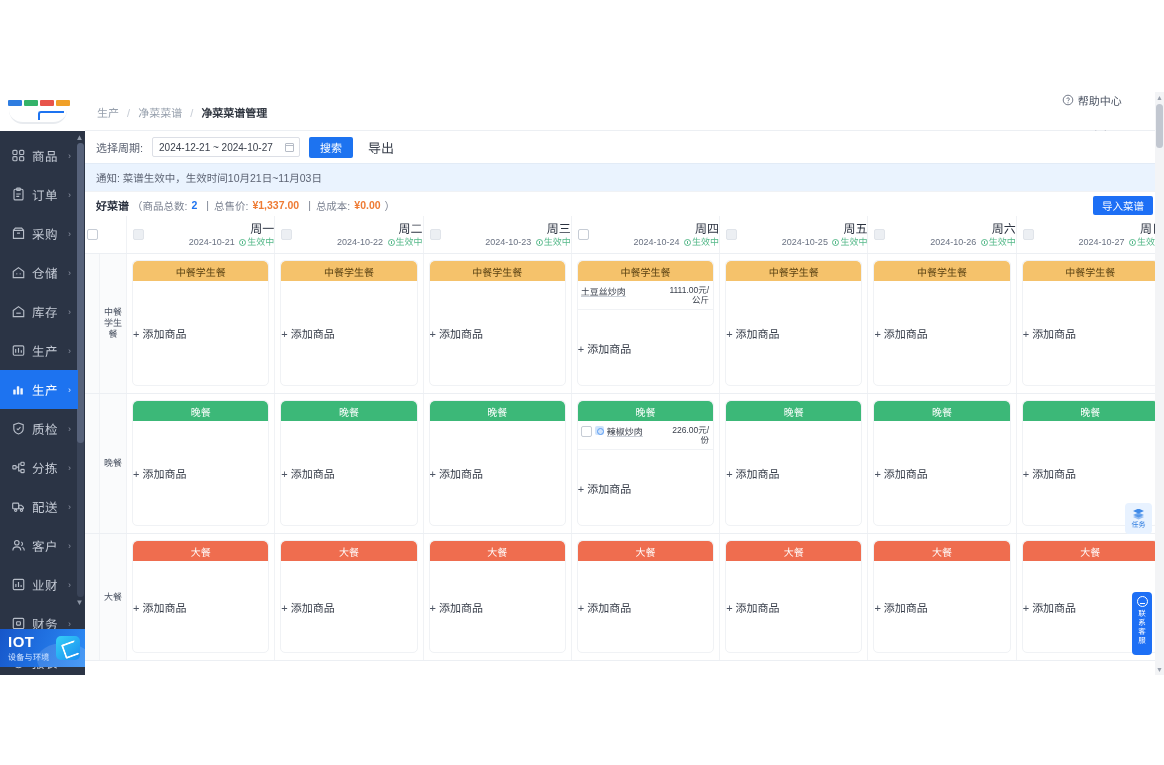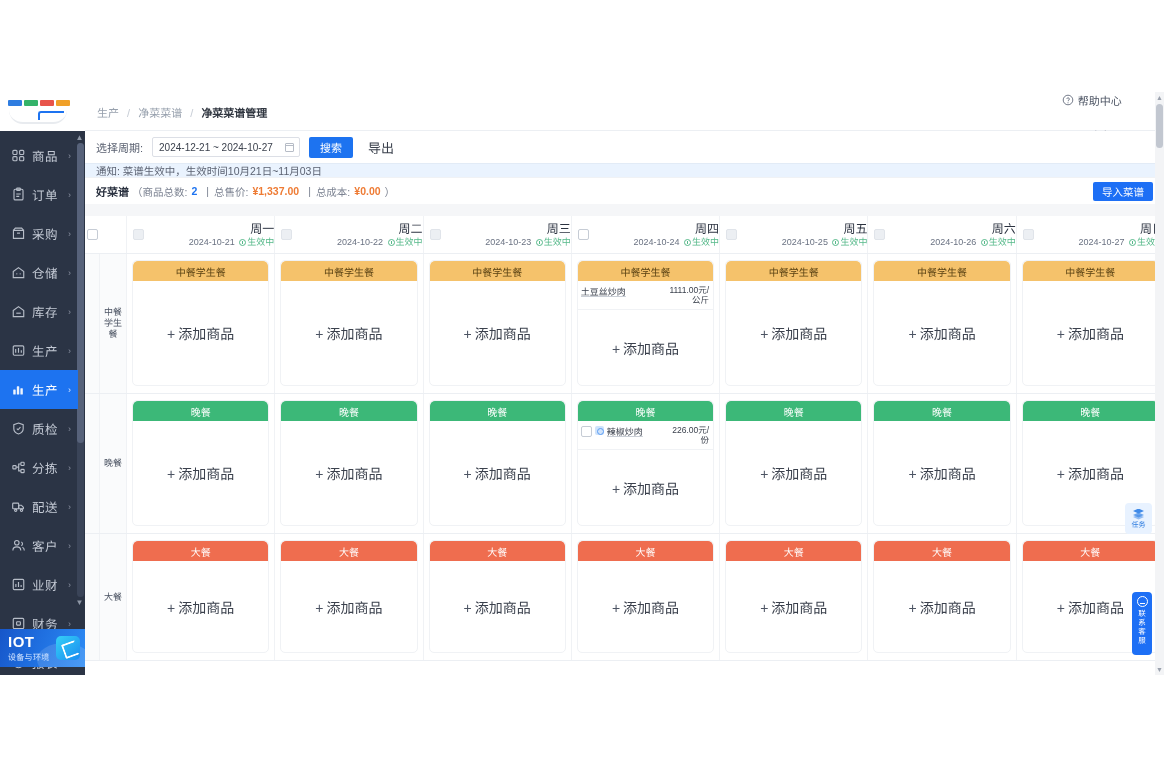--- a/index.html
+++ b/index.html
@@ -83,21 +83,21 @@
   .daterange { width:148px; height:20px; border:1px solid #dcdfe6; border-radius:2px;
      display:flex; align-items:center; padding:0 6px; position:relative; background:#fff; }
   .daterange span { font-size:10px; color:#3b414d; }
   .cal-ic { position:absolute; right:5px; width:9px; height:9px; border:1px solid #b6bcc6; border-radius:1px; }
   .cal-ic:before { content:""; position:absolute; left:-1px; top:1px; width:9px; height:1px; background:#b6bcc6; }
   .btn-primary { height:21px; padding:0 11px; background:#1d73f0; color:#fff; border:none; border-radius:2px;
      font-size:11px; cursor:pointer; font-family:inherit; }
   .btn-text { height:21px; padding:0 6px; background:transparent; border:none; font-size:13px;
      color:#3b414d; cursor:pointer; font-family:inherit; }
 
-  .notice { height:14px; background:#eaf3fe; display:flex; align-items:center; padding-left:11px;
+  .notice { height:28px; background:#eaf3fe; display:flex; align-items:center; padding-left:11px;
      font-size:10.5px; color:#5b6272; border-top:1px solid #e2ebf6; }
 
   .summary { height:27px; background:#fff; display:flex; align-items:center; padding-left:11px;
      font-size:10.5px; color:#3b414d; position:relative; border-top:1px solid #f0f2f5; }
   .summary b.ttl { font-size:11px; color:#2b3240; margin-right:3px; }
   .summary .muted { color:#7b8291; }
   .summary .v-blue { color:#1d73f0; font-weight:bold; }
   .summary .v-orange { color:#ee7b34; font-weight:bold; }
   .btn-import { position:absolute; right:11px; top:4px; height:19px; padding:0 9px; background:#1d6ff5;
      color:#fff; border:none; border-radius:2px; font-size:10.5px; cursor:pointer; font-family:inherit; }
@@ -138,21 +138,21 @@
      font-size:10px; color:#5a4213; border-radius:5px 5px 0 0; }
   .card-body { flex:1; display:flex; flex-direction:column; position:relative; }
   .dish { display:flex; align-items:flex-start; gap:3px; padding:4px 4px 4px 3px;
      border-bottom:1px solid #f0f2f5; font-size:9px; color:#3b414d; }
   .dish .nm { flex:1; text-decoration:underline; text-decoration-color:#c9ced6; white-space:nowrap; overflow:hidden; }
   .dish .pr { font-size:8.5px; color:#3b414d; text-align:right; max-width:42px; line-height:10px; }
   .mini-ic { width:9px; height:9px; border-radius:2px; background:#cfe3fb; position:relative; flex:0 0 9px; margin-top:1px; }
   .mini-ic:after { content:""; position:absolute; left:2px; top:2px; width:5px; height:5px;
      border:1px solid #5b9df4; border-radius:50%; }
   .dish .cb { margin-top:1px; }
-  .addbtn { margin-top:auto; margin-bottom:auto; text-align:center; font-size:14px; color:#3b414d; cursor:pointer; white-space:nowrap; }
+  .addbtn { margin-top:auto; margin-bottom:auto; font-size:11px; color:#3b414d; cursor:pointer; white-space:nowrap; }
   .addbtn .plus { margin-right:3px; color:#4c5463; }
 
   
 
   
   .vscroll { position:absolute; right:0; top:0; width:9px; height:583px; background:#f3f4f6; }
   .vscroll .th { position:absolute; right:1px; top:12px; width:7px; height:44px; background:#c2c7d0; border-radius:4px; }
   .vscroll .ar { position:absolute; right:1px; width:7px; text-align:center; font-size:7px; color:#9aa1ad; }
 
   

